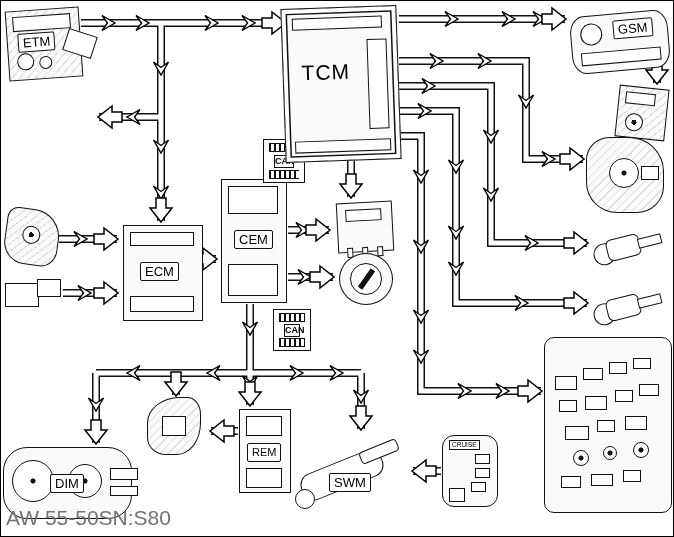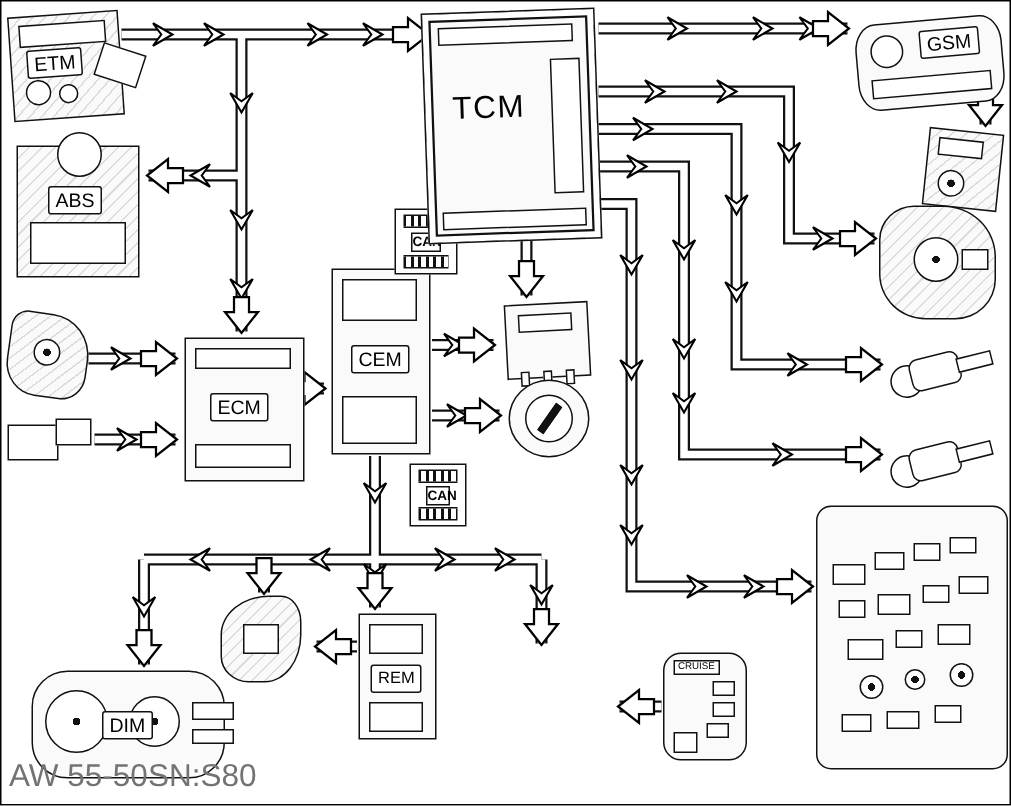--- a/index.html
+++ b/index.html
@@ -155,25 +155,20 @@
     </svg>
 
   <div class="mod hatch" style="left:6px;top:8px;width:74px;height:70px;transform:rotate(-4deg)">
     <div class="rect pins" style="left:6px;top:5px;width:58px;height:15px"></div>
     <div class="circ" style="left:8px;top:42px;width:17px;height:17px"></div>
     <div class="circ" style="left:30px;top:46px;width:13px;height:13px"></div>
     <span class="chip" style="left:10px;top:22px">ETM</span>
   </div>
   <div class="rect hatch" style="left:64px;top:31px;width:30px;height:23px;transform:rotate(18deg)"></div>
 
-  <div class="mod hatch" style="left:10px;top:96px;width:82px;height:88px">
-    <div class="circ" style="left:26px;top:-10px;width:30px;height:30px"></div>
-    <div class="rect hpins" style="left:8px;top:50px;width:64px;height:28px"></div>
-    <span class="chip" style="left:20px;top:26px">ABS</span>
-  </div>
 
   <div class="mod hatch" style="left:4px;top:208px;width:54px;height:56px;border-radius:20% 50% 30% 40%;transform:rotate(8deg)">
     <div class="circ dot" style="left:16px;top:16px;width:18px;height:18px"></div>
   </div>
   <div class="noborder" style="position:absolute;left:4px;top:274px;width:58px;height:36px">
     <div class="rect hatch" style="left:0;top:8px;width:34px;height:24px"></div>
     <div class="rect" style="left:32px;top:4px;width:24px;height:18px"></div>
   </div>
 
   <div class="mod" style="left:220px;top:178px;width:66px;height:124px">
@@ -268,30 +263,36 @@
   <div class="mod hatch" style="left:146px;top:396px;width:54px;height:58px;border-radius:60% 25% 45% 35%/45% 30% 55% 30%">
     <div class="rect hpins" style="left:14px;top:18px;width:24px;height:20px"></div>
   </div>
 
   <div class="mod" style="left:238px;top:408px;width:52px;height:84px">
     <div class="rect hpins" style="left:6px;top:6px;width:36px;height:20px"></div>
     <div class="rect hpins" style="left:6px;top:58px;width:36px;height:20px"></div>
     <span class="chip" style="left:7px;top:33px;font-size:11px">REM</span>
   </div>
 
+  <div class="noborder" style="position:absolute;left:294px;top:430px;width:112px;height:84px">
+    <div class="rect hatch" style="left:4px;top:30px;width:86px;height:28px;border-radius:12px;transform:rotate(-22deg)"></div>
+    <div class="rect" style="left:64px;top:14px;width:40px;height:13px;border-radius:4px;transform:rotate(-22deg)"></div>
+    <div class="circ" style="left:0;top:58px;width:20px;height:20px"></div>
+    <span class="chip" style="left:34px;top:42px">SWM</span>
+  </div>
 
   <div class="mod" style="left:441px;top:434px;width:56px;height:72px;border-radius:12px">
     <span class="tinylabel" style="left:6px;top:4px">CRUISE</span>
     <div class="rect" style="left:32px;top:18px;width:15px;height:10px"></div>
     <div class="rect" style="left:32px;top:32px;width:15px;height:10px"></div>
     <div class="rect" style="left:28px;top:46px;width:15px;height:10px"></div>
     <div class="rect hatch" style="left:6px;top:52px;width:16px;height:14px"></div>
   </div>
 
-  <div class="mod" style="left:20px;top:446px;width:129px;height:72px;border-radius:24px">
+  <div class="mod" style="left:2px;top:446px;width:129px;height:72px;border-radius:24px">
     <div class="circ dot" style="left:8px;top:12px;width:42px;height:42px"></div>
     <div class="circ dot" style="left:64px;top:16px;width:34px;height:34px"></div>
     <div class="rect" style="left:106px;top:20px;width:28px;height:12px"></div>
     <div class="rect" style="left:106px;top:38px;width:28px;height:10px"></div>
     <span class="chip" style="left:46px;top:26px">DIM</span>
   </div>
 
   <div class="caption">AW 55-50SN:S80</div>
 
 </div>

